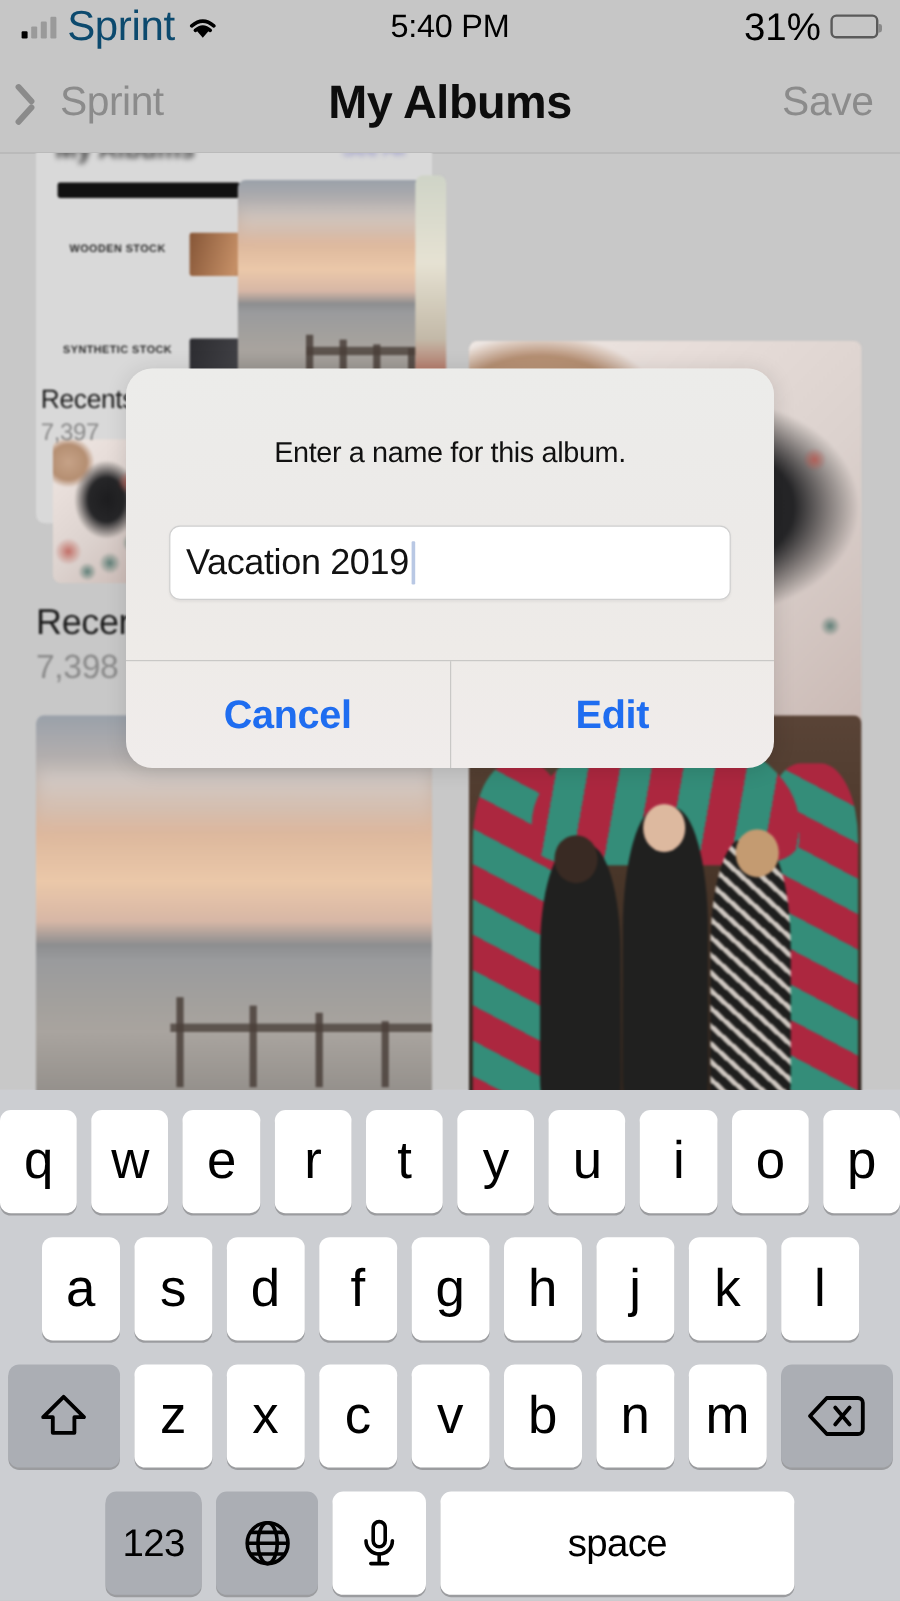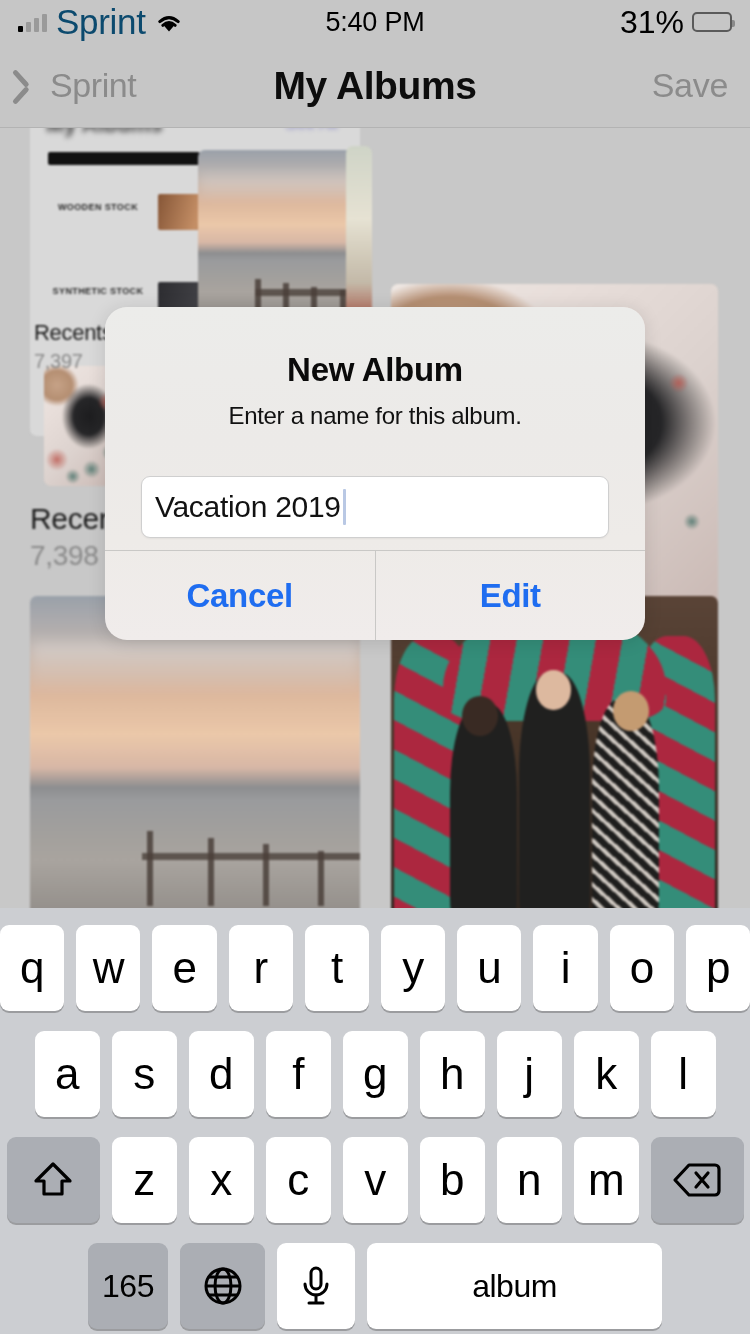--- a/index.html
+++ b/index.html
@@ -319,21 +319,20 @@
             <div class="head h3"></div>
         </div>
       </div>
     </div>
 
   </div>
 </div>
 
 <div class="alert">
   <div class="alert-body">
-    <div class="alert-title">New Album</div>
     <div class="alert-msg">Enter a name for this album.</div>
     <div class="alert-input">
       <span class="alert-input-text" placeholder="Title">Vacation 2019</span>
       <span class="caret"></span>
     </div>
   </div>
   <div class="alert-actions">
     <div class="alert-btn">Cancel</div>
     <div class="alert-btn">Edit</div>
   </div>
@@ -382,31 +381,31 @@
       </div>
     <div class="key fn del">
       <svg class="ic" width="50" height="38" viewBox="0 0 50 38">
         <path d="M17 4 H43 a4 4 0 0 1 4 4 V30 a4 4 0 0 1 -4 4 H17 L3 19 Z" fill="none" stroke="#000" stroke-width="3.2" stroke-linejoin="round"></path>
         <path d="M24 12 L36 26 M36 12 L24 26" stroke="#000" stroke-width="3.2" stroke-linecap="round"></path>
       </svg>
     </div>
   </div>
 
   <div class="krow r4">
-    <div class="key fn num">165</div>
+    <div class="key fn num">123</div>
     <div class="key fn globe">
       <svg class="ic" width="42" height="42" viewBox="0 0 42 42">
         <circle cx="21" cy="21" r="17" fill="none" stroke="#000" stroke-width="3"></circle>
         <ellipse cx="21" cy="21" rx="8" ry="17" fill="none" stroke="#000" stroke-width="3"></ellipse>
         <path d="M4 21 H38 M7 12 H35 M7 30 H35" stroke="#000" stroke-width="3"></path>
       </svg>
     </div>
     <div class="key mic">
       <svg class="ic" width="32" height="44" viewBox="0 0 32 44">
         <rect x="11" y="4" width="10" height="21" rx="5" fill="none" stroke="#000" stroke-width="3"></rect>
         <path d="M5 20 a11 11 0 0 0 22 0" fill="none" stroke="#000" stroke-width="3" stroke-linecap="round"></path>
         <path d="M16 31 V39 M9 39 H23" stroke="#000" stroke-width="3" stroke-linecap="round"></path>
       </svg>
     </div>
-    <div class="key space">album</div>
+    <div class="key space">space</div>
   </div>
 
 </div>
 
 </body></html>

